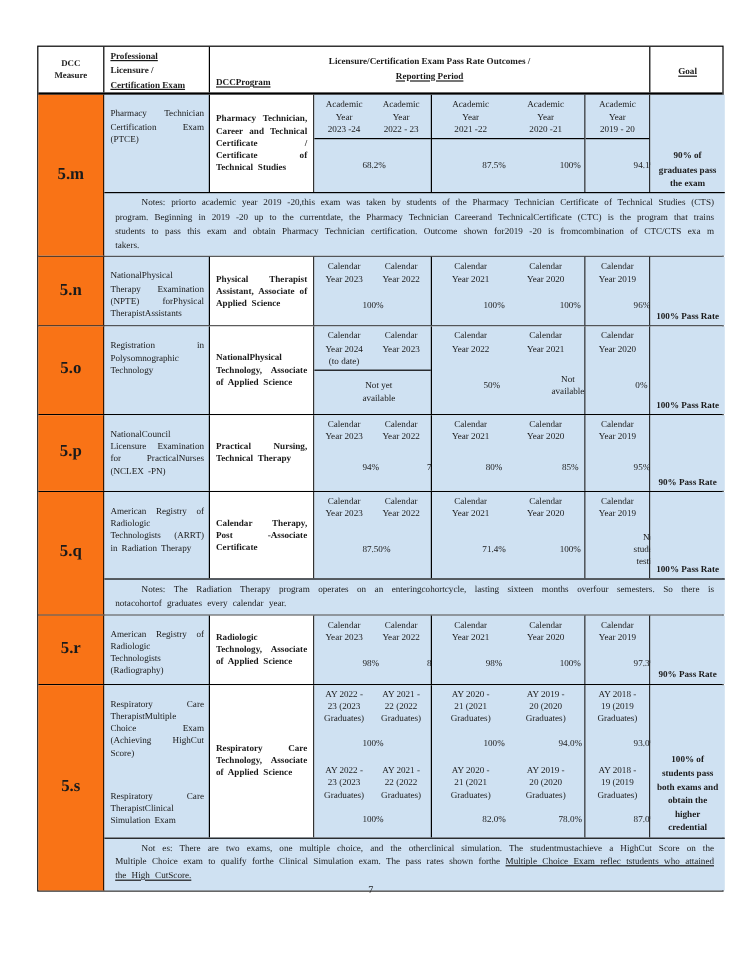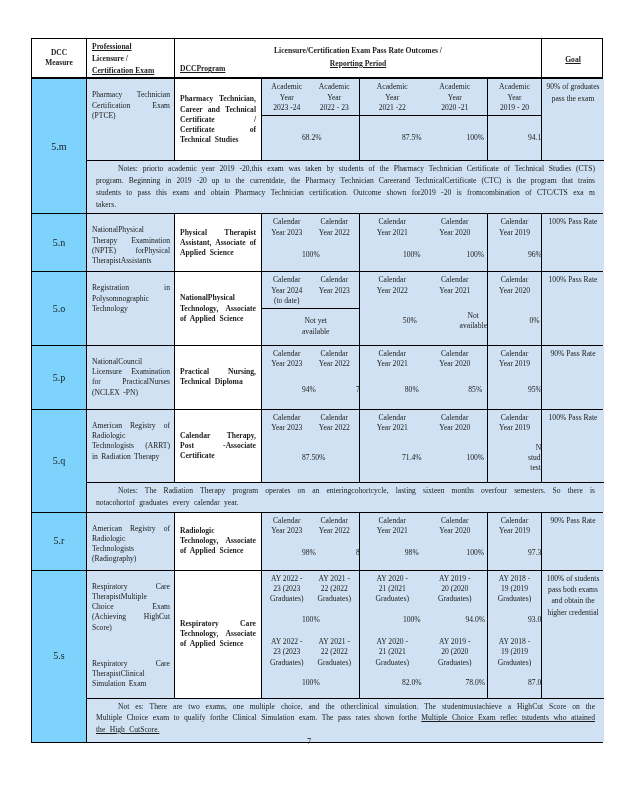--- a/index.html
+++ b/index.html
@@ -28,34 +28,34 @@
   .hc-goal{display:flex;align-items:flex-end;justify-content:center;padding-bottom:12px;}
   .u{text-decoration:underline;}
   
   .trow{display:grid;grid-template-columns:55px 88px 87px 98px 128px 54px 62px;
     border-bottom:1.2px solid var(--bd);box-sizing:border-box;}
   .trow:last-child{border-bottom:none;}
   .c{border-right:1px solid var(--bd);box-sizing:border-box;min-width:0;}
   .c.goal{border-right:none;}
   .sh{background:var(--shade);}
   .measure{display:flex;align-items:center;justify-content:center;
-    font-weight:normal;font-size:10px;background:#7dd3fc;}
+    font-weight:bold;font-size:14px;background:#f97316;}
   .exam{padding:11px 4px 4px 5px;text-align:justify;text-align-last:left;word-spacing:1.5px;}
   .exam p{margin:0;}
   .exam p + p{margin-top:26px;}
   .prog{display:flex;align-items:center;background:#fff;}
   .prog > div{padding:3px 5px;font-weight:bold;text-align:justify;text-align-last:left;word-spacing:2px;width:100%;box-sizing:border-box;}
   .g{display:flex;flex-direction:column;}
   .g-set{display:flex;flex-direction:column;flex:1;min-height:0;}
   .g-head{display:grid;padding:3px 1px 2px 1px;}
   .g-head.g-div{border-bottom:1px solid var(--bd);}
   .g-head .period{white-space:pre-line;text-align:center;}
   .g-vals{flex:1;display:grid;align-items:center;padding:2px 0 3px 0;}
   .g-vals .val{white-space:pre-line;text-align:center;padding-left:40px;}
-  .goal{display:flex;align-items:flex-start;justify-content:center;}
+  .goal{display:flex;align-items:flex-end;justify-content:center;font-weight:bold;}
   .goal > div{padding:2px 4px;text-align:center;line-height:1.5;}
   .c-note{grid-column:2 / 8;border-top:1px solid var(--bd);box-sizing:border-box;
     padding:2px 9px 3px 9px;text-align:justify;text-align-last:left;
     text-indent:22px;line-height:1.55;word-spacing:2.5px;}
   .page-number{position:absolute;left:0;top:736px;width:618px;text-align:center;
     font-size:8.5px;}
 </style>
 </head>
 <body>
 
@@ -242,21 +242,21 @@
         <div class="c sh goal">
           <div>100% Pass Rate</div>
         </div>
       </div>
       <div class="trow" style="grid-template-rows: minmax(63px, auto);">
         <div class="c measure">5.p</div>
         <div class="c sh exam">
           <p>NationalCouncil Licensure Examination for PracticalNurses (NCLEX -PN)</p>
         </div>
         <div class="c prog">
-          <div>Practical Nursing, Technical Diploma</div>
+          <div>Practical Nursing, Technical Therapy</div>
         </div>
         <div class="c sh g">
           <div class="g-set">
             <div class="g-head" style="grid-template-columns: 1fr 1fr;">
               <span class="period">Calendar
 Year 2023</span>
               <span class="period">Calendar
 Year 2022</span>
             </div>
             <div class="g-vals" style="grid-template-columns: 1fr 1fr;">

